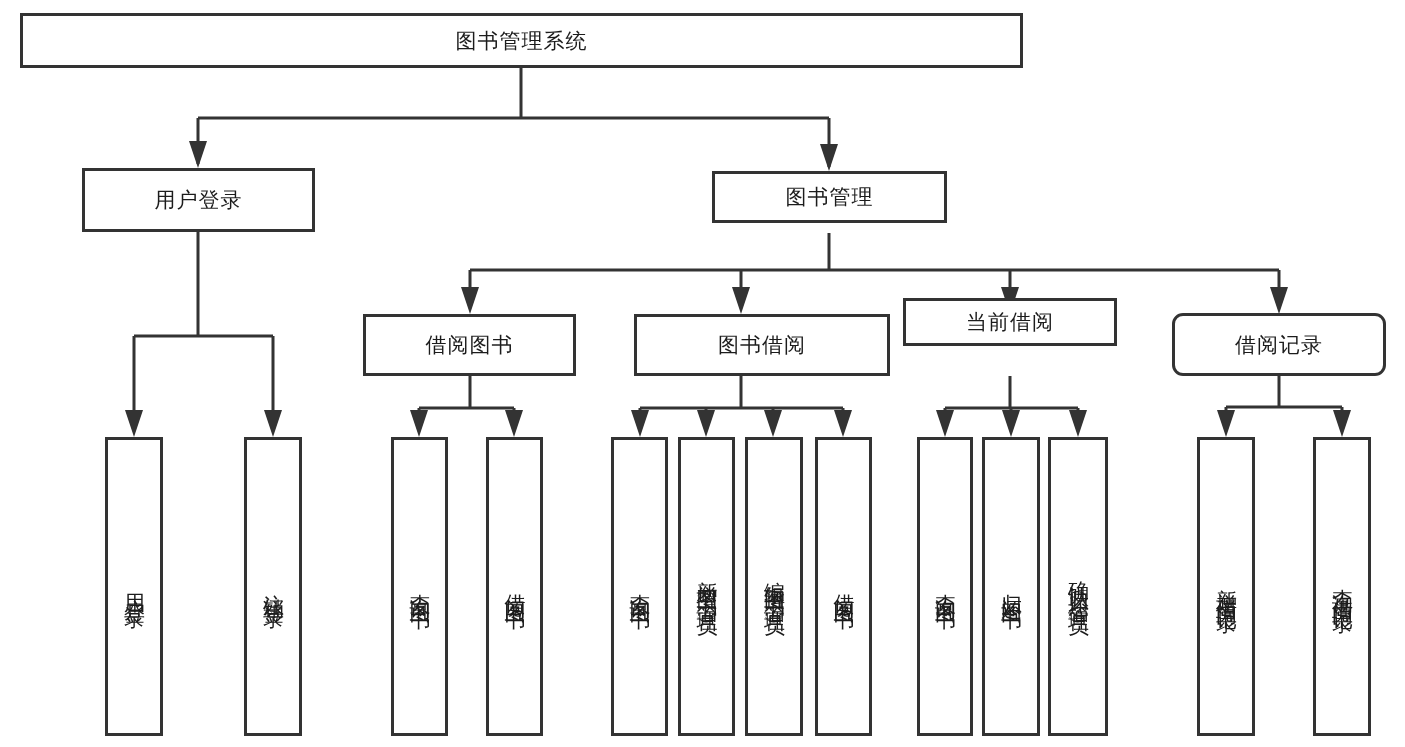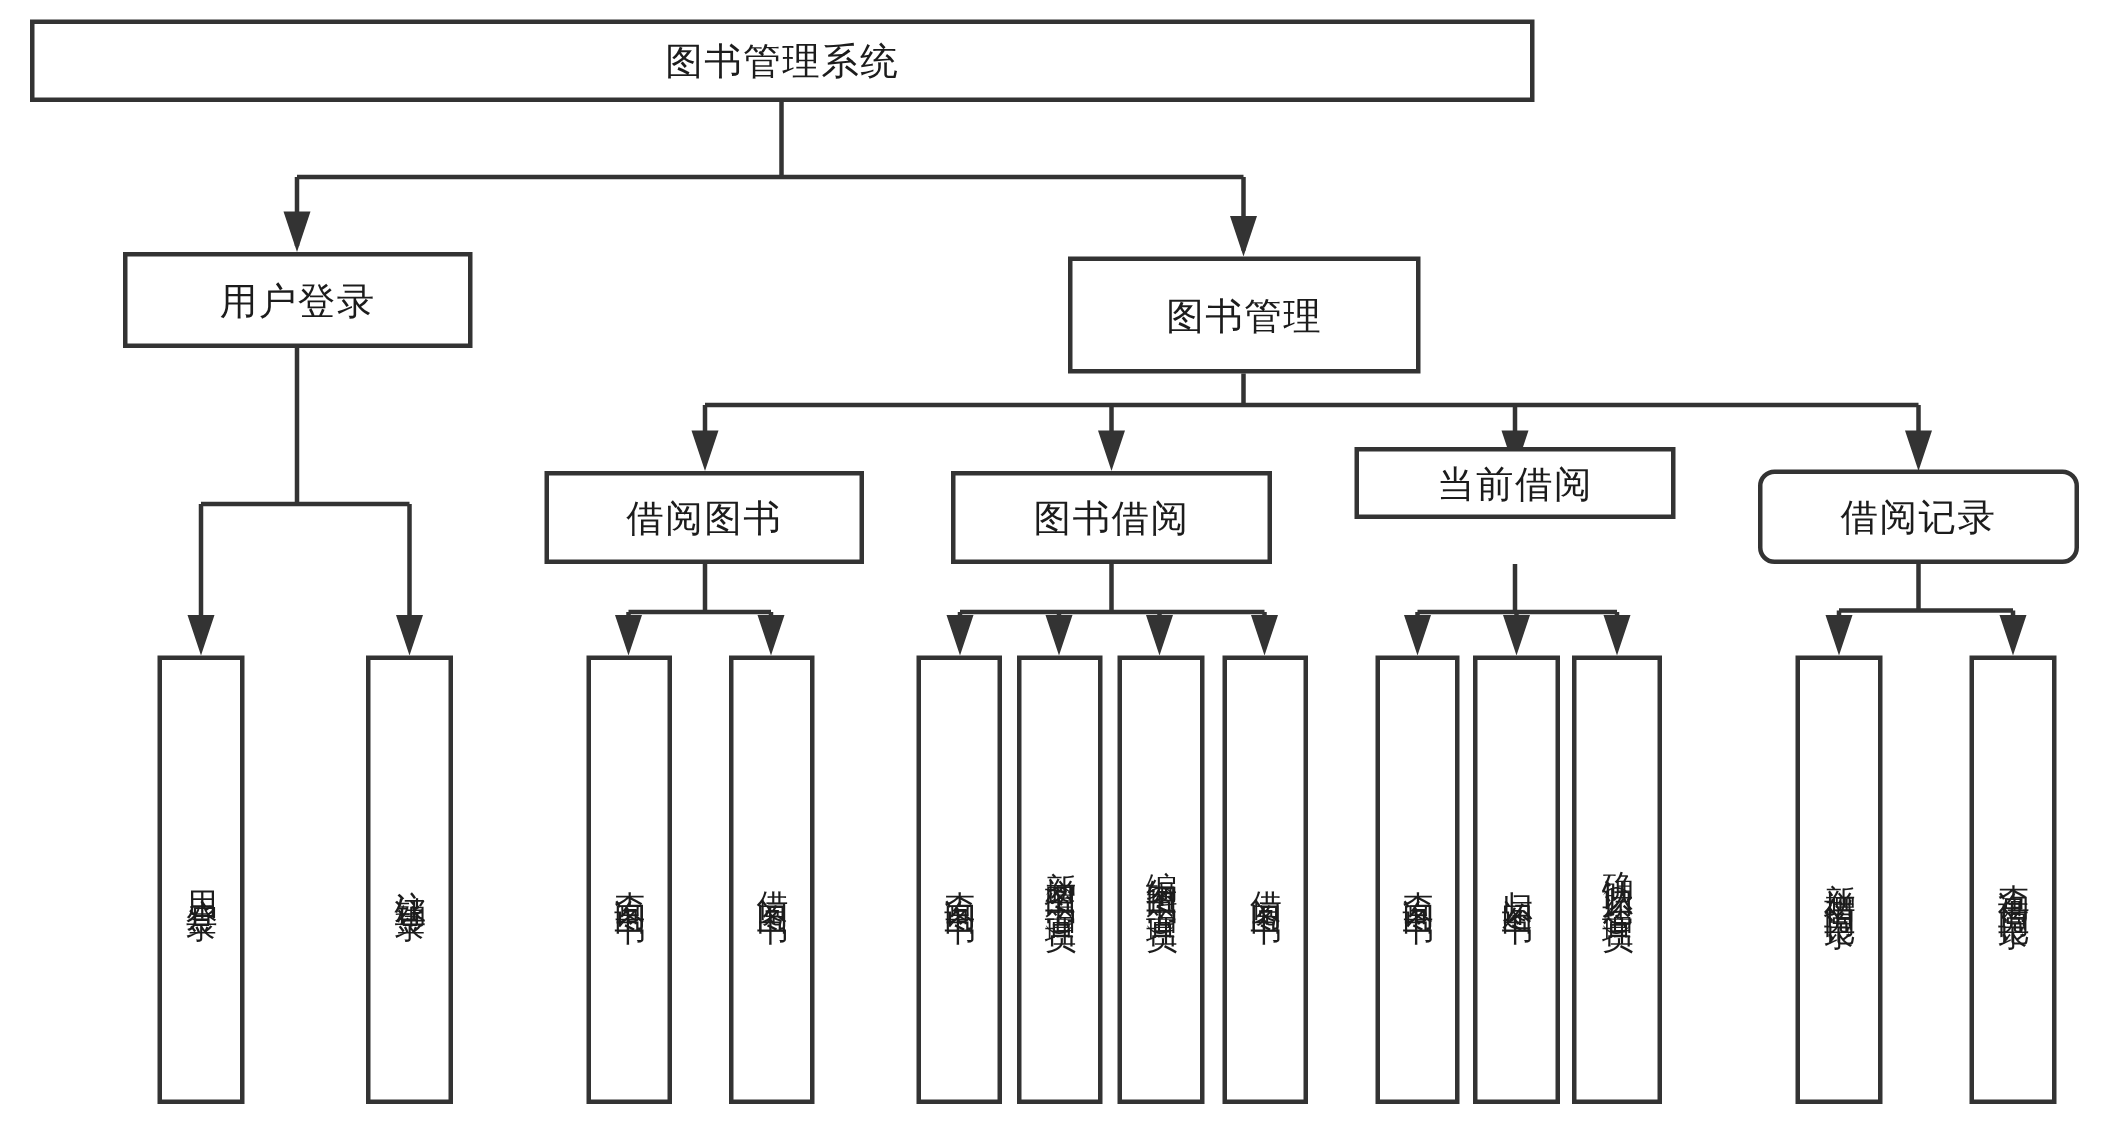--- a/index.html
+++ b/index.html
@@ -27,21 +27,21 @@
     position: absolute;
     box-sizing: border-box;
     border: 3px solid #333333;
     background: #ffffff;
     display: flex;
     align-items: center;
     justify-content: center;
     z-index: 2;
   }
   .hbox {
-    font-size: 25px;
+    font-size: 21px;
     letter-spacing: 1px;
     white-space: nowrap;
   }
   .vbox span {
     writing-mode: vertical-rl;
     font-size: 21px;
     letter-spacing: 5px;
     line-height: 1;
     white-space: nowrap;
   }
@@ -83,24 +83,24 @@
              M470,314 l-9,-27 h18 Z  M741,314 l-9,-27 h18 Z  M1010,314 l-9,-27 h18 Z  M1279,314 l-9,-27 h18 Z
              M419,437 l-9,-27 h18 Z  M514,437 l-9,-27 h18 Z
              M640,437 l-9,-27 h18 Z  M706,437 l-9,-27 h18 Z  M773,437 l-9,-27 h18 Z  M843,437 l-9,-27 h18 Z
              M945,437 l-9,-27 h18 Z  M1011,437 l-9,-27 h18 Z  M1078,437 l-9,-27 h18 Z
              M1226,437 l-9,-27 h18 Z M1342,437 l-9,-27 h18 Z"></path>
   </svg>
 
   <div class="node hbox" style="left:20px; top:13px; width:1003px; height:55px;">图书管理系统</div>
 
   <div class="node hbox" style="left:82px; top:168px; width:233px; height:64px;">用户登录</div>
-  <div class="node hbox" style="left:712px; top:171px; width:235px; height:78px;">图书管理</div>
+  <div class="node hbox" style="left:712px; top:171px; width:235px; height:52px;">图书管理</div>
 
   <div class="node hbox" style="left:363px; top:314px; width:213px; height:62px;">借阅图书</div>
-  <div class="node hbox" style="left:634px; top:314px; width:214px; height:62px;">图书借阅</div>
+  <div class="node hbox" style="left:634px; top:314px; width:256px; height:62px;">图书借阅</div>
   <div class="node hbox" style="left:903px; top:298px; width:214px; height:48px;">当前借阅</div>
   <div class="node hbox" style="left:1172px; top:313px; width:214px; height:63px;border-radius:11px;">借阅记录</div>
 
   <div class="node vbox" style="left:105px; top:437px; width:58px; height:299px;">
     <span>用户登录</span>
   </div>
   <div class="node vbox" style="left:244px; top:437px; width:58px; height:299px;">
     <span>注销登录</span>
   </div>
 

